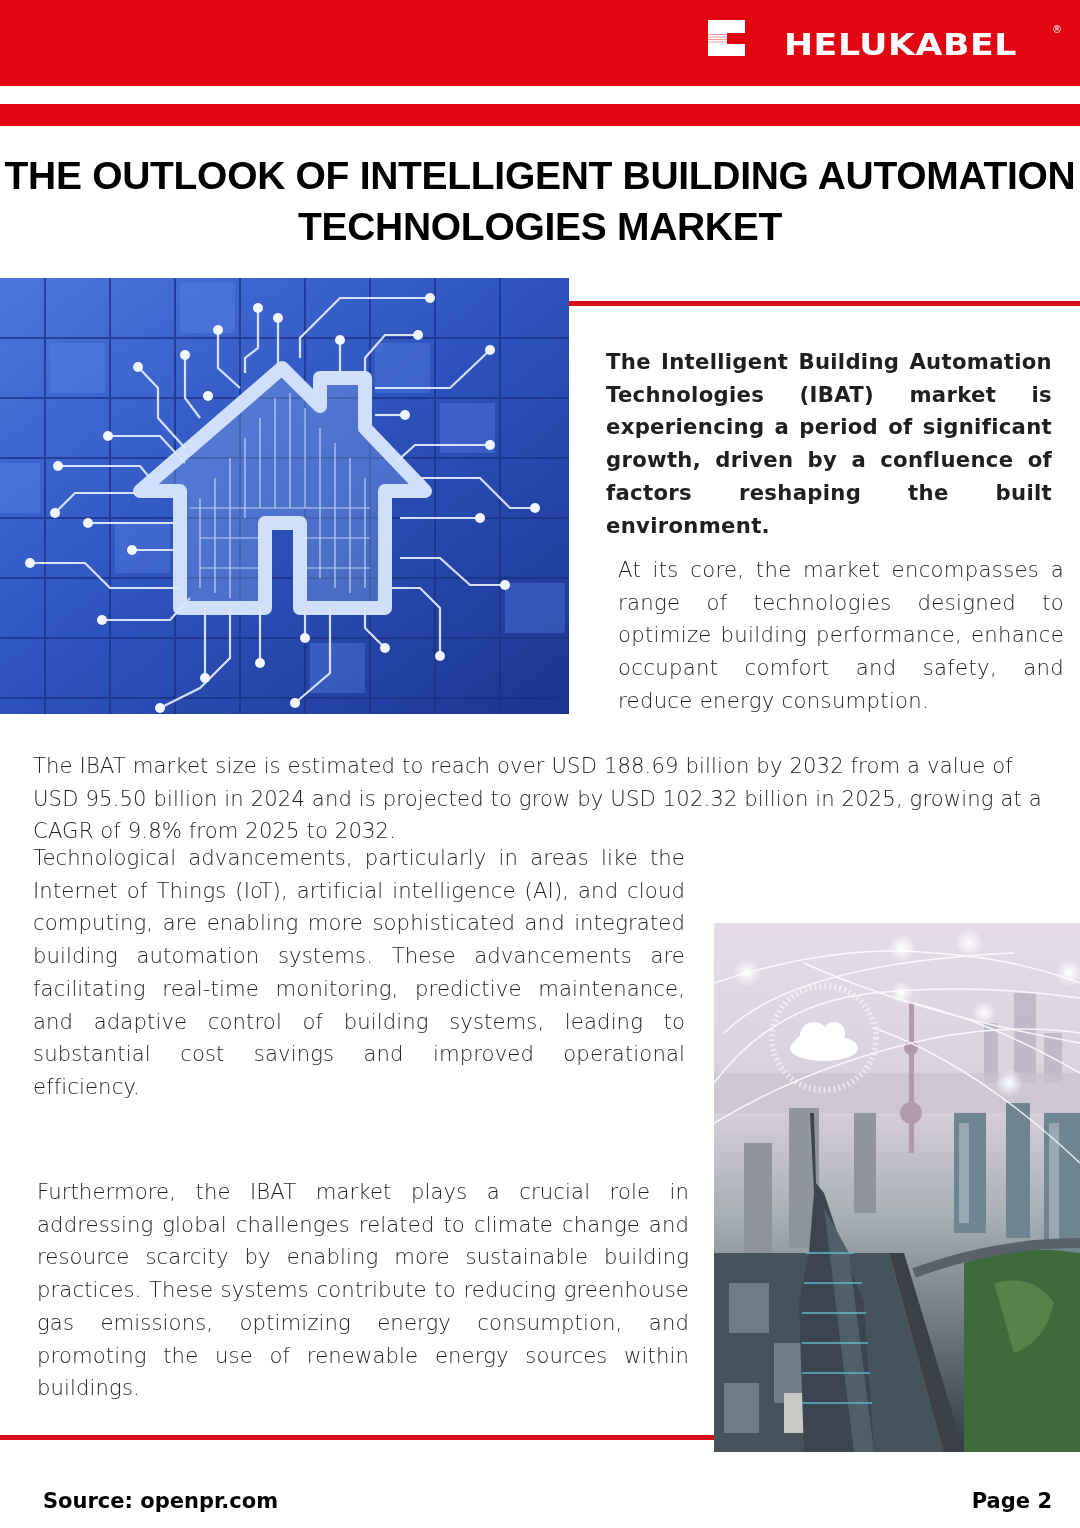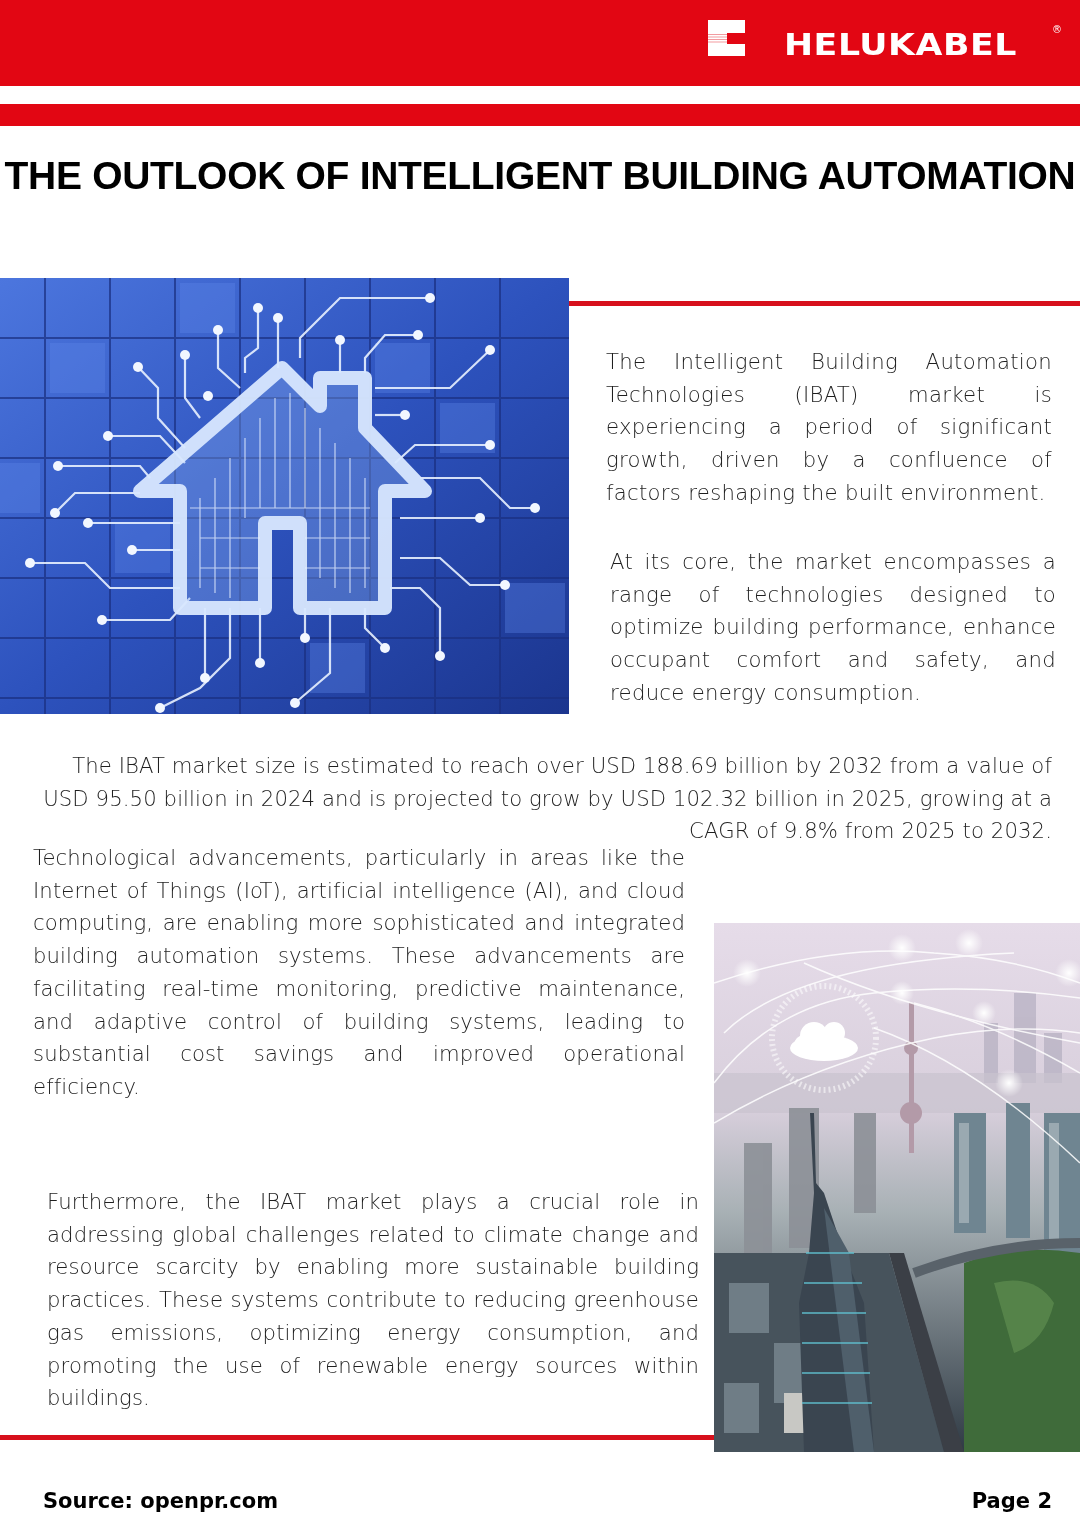--- a/index.html
+++ b/index.html
@@ -30,23 +30,23 @@
     .img-city { left: 714px; top: 923px; width: 366px; height: 529px; overflow: hidden; background: #a9a3b5; }
     
     .line-top { left: 569px; top: 301px; width: 511px; height: 5px; background: #d7101c; }
     .line-bottom { left: 0; top: 1435px; width: 714px; height: 5px; background: #d7101c; }
     
     .para {
       font-family: "DejaVu Sans", sans-serif; font-size: 21.2px; line-height: 32.7px;
       color: #1f1f1f; text-align: justify; font-weight: 300; letter-spacing: 0.1px;
     }
     .para-right { left: 606px; width: 446px; letter-spacing: 0.3px; }
-    .p1 { top: 346px; }
+    .p1 { top: 346px; font-weight: bold; }
     .p2 { top: 542px; }
-    .p3 { left: 33px; top: 750px; width: 1019px; text-align: right; }
+    .p3 { left: 33px; top: 750px; width: 1019px; text-align: left; }
     .p-left { left: 33px; width: 652px; }
     .p4 { top: 842px; }
     .p5 { top: 1172px; }
     
     .footer {
       top: 1474px; font-family: "DejaVu Sans", sans-serif; font-weight: bold;
       font-size: 21px; line-height: 30px; color: #000000; margin-top: 12px;
     }
     .footer-source { left: 43px; }
     .footer-page { right: 28px; }
@@ -63,20 +63,21 @@
   <rect x="0" y="14" width="19" height="1" fill="#f39ba0"></rect>
   <rect x="0" y="16.5" width="19" height="1" fill="#f39ba0"></rect>
   <rect x="0" y="19" width="19" height="1" fill="#f39ba0"></rect>
   <rect x="0" y="21.5" width="19" height="1" fill="#f39ba0"></rect>
 </svg>
 <div class="abs logo-text">HELUKABEL</div>
 <div class="abs logo-reg">®</div>
 
 <div class="abs title">
   <div>THE OUTLOOK OF INTELLIGENT BUILDING AUTOMATION</div>
+  <div>TECHNOLOGIES MARKET</div>
 </div>
 
 <div class="abs img-house">
   <svg width="569" height="436" viewBox="0 0 569 436">
     <defs>
       <linearGradient id="hbg" x1="0" y1="0" x2="1" y2="1">
         <stop offset="0" stop-color="#4c76de"></stop>
         <stop offset="0.5" stop-color="#2d52bd"></stop>
         <stop offset="1" stop-color="#1b358e"></stop>
       </linearGradient>
@@ -164,26 +165,26 @@
     <g stroke="#eaf2ff" stroke-width="1.2" fill="none" opacity="0.75">
       <path d="M200 220 V310 M215 200 V315 M230 180 V320 M245 160 V240 M260 140 V230 M275 120 V230 M290 115 V230 M305 130 V230 M320 150 V300 M335 165 V310 M350 180 V315 M365 200 V310"></path>
       <path d="M190 230 H370 M200 260 H260 M305 260 H370 M200 290 H260 M305 290 H370"></path>
     </g>
   </svg>
 </div>
 
 <div class="abs line-top"></div>
 
 <p class="abs para para-right p1" style="margin:0">The Intelligent Building Automation Technologies (IBAT) market is experiencing a period of significant growth, driven by a confluence of factors reshaping the built environment.</p>
-<p class="abs para para-right p2" style="margin:4px">At its core, the market encompasses a range of technologies designed to optimize building performance, enhance occupant comfort and safety, and reduce energy consumption.</p>
+<p class="abs para para-right p2" style="margin:12px">At its core, the market encompasses a range of technologies designed to optimize building performance, enhance occupant comfort and safety, and reduce energy consumption.</p>
 
 <p class="abs para p3" style="margin:0">The IBAT market size is estimated to reach over USD 188.69 billion by 2032 from a value of USD 95.50 billion in 2024 and is projected to grow by USD 102.32 billion in 2025, growing at a CAGR of 9.8% from 2025 to 2032.</p>
 
 <p class="abs para p-left p4" style="margin:0">Technological advancements, particularly in areas like the Internet of Things (IoT), artificial intelligence (AI), and cloud computing, are enabling more sophisticated and integrated building automation systems. These advancements are facilitating real-time monitoring, predictive maintenance, and adaptive control of building systems, leading to substantial cost savings and improved operational efficiency.</p>
-<p class="abs para p-left p5" style="margin:14px">Furthermore, the IBAT market plays a crucial role in addressing global challenges related to climate change and resource scarcity by enabling more sustainable building practices. These systems contribute to reducing greenhouse gas emissions, optimizing energy consumption, and promoting the use of renewable energy sources within buildings.</p>
+<p class="abs para p-left p5" style="margin:4px">Furthermore, the IBAT market plays a crucial role in addressing global challenges related to climate change and resource scarcity by enabling more sustainable building practices. These systems contribute to reducing greenhouse gas emissions, optimizing energy consumption, and promoting the use of renewable energy sources within buildings.</p>
 
 <div class="abs img-city">
   <svg width="366" height="529" viewBox="0 0 366 529">
     <defs>
       <linearGradient id="sky" x1="0" y1="0" x2="0" y2="1">
         <stop offset="0" stop-color="#e6dce9"></stop>
         <stop offset="0.35" stop-color="#d8cfdc"></stop>
         <stop offset="0.55" stop-color="#a7b0b4"></stop>
         <stop offset="1" stop-color="#2f3a44"></stop>
       </linearGradient>

